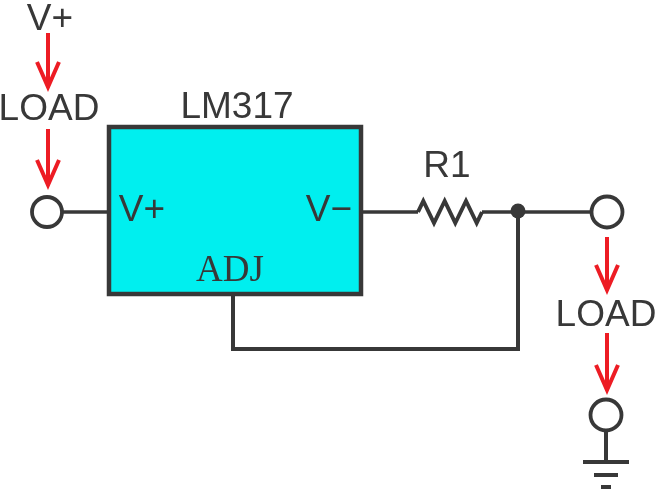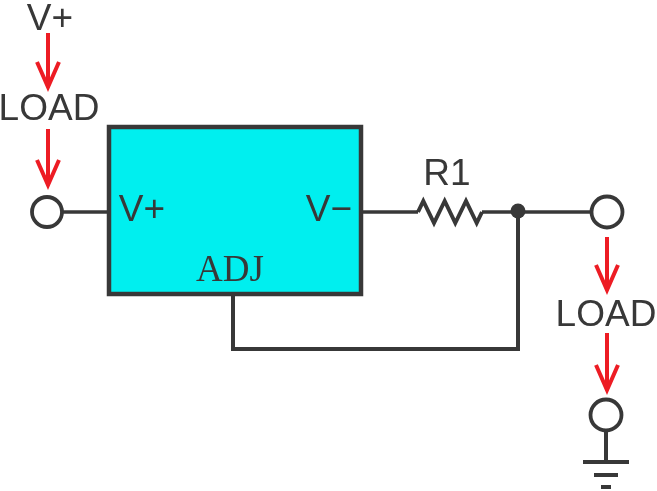--- a/index.html
+++ b/index.html
@@ -79,24 +79,25 @@
       <line class="thick" x1="583" y1="462" x2="629" y2="462"></line>
       <line class="thick" x1="594" y1="475" x2="618" y2="475"></line>
       <line class="thick" x1="601" y1="487" x2="611" y2="487"></line>
     </g>
   </svg>
 
   <div class="label" style="left:50px;  top:17px;">V+</div>
 
   <div class="label" style="left:49px;  top:107px;">LOAD</div>
 
+  <div class="label" style="left:237px; top:105px;">LM317</div>
 
   <div class="label" style="left:142px; top:208px;">V+</div>
 
   <div class="label" style="left:329px; top:208px;">V−</div>
 
   <div class="label" style="left:230px; top:268px;font-family:Liberation Serif, serif;">ADJ</div>
 
-  <div class="label" style="left:447px; top:172px;">R1</div>
+  <div class="label" style="left:447px; top:164px;">R1</div>
 
   <div class="label" style="left:606px; top:313px;">LOAD</div>
 
 </div>
 
 </body></html>

